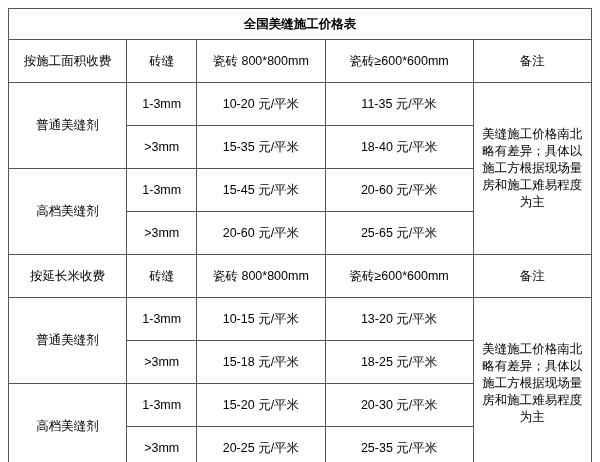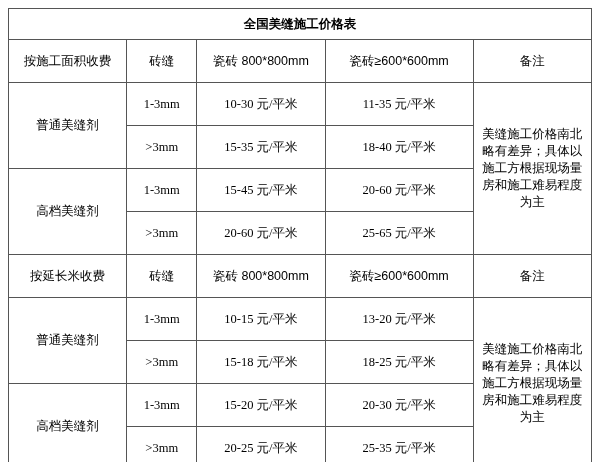--- a/index.html
+++ b/index.html
@@ -40,21 +40,20 @@
     height: 26px;
     text-align: center;
   }
   .header-cell {
     font-weight: normal;
     font-size: 13px;
     height: 38px;
   }
   .row-cell {
     height: 38px;
-    font-family: Liberation Serif, serif;
   }
   .note-cell {
     font-size: 12.5px;
     line-height: 1.5;
     text-align: left;
     padding: 4px 6px;
   }
   .col-a { width: 118px; }
   .col-b { width: 70px; }
   .col-c { width: 128px; }
@@ -81,21 +80,21 @@
       <tr>
         <td class="header-cell">按施工面积收费</td>
         <td class="header-cell">砖缝</td>
         <td class="header-cell">瓷砖 800*800mm</td>
         <td class="header-cell">瓷砖≥600*600mm</td>
         <td class="header-cell">备注</td>
       </tr>
       <tr>
         <td class="row-cell" rowspan="2">普通美缝剂</td>
         <td class="row-cell">1-3mm</td>
-        <td class="row-cell">10-30 元/平米</td>
+        <td class="row-cell">10-20 元/平米</td>
         <td class="row-cell">11-35 元/平米</td>
         <td class="note-cell" rowspan="4">美缝施工价格南北略有差异；具体以施工方根据现场量房和施工难易程度为主</td>
       </tr>
       <tr>
         <td class="row-cell">&gt;3mm</td>
         <td class="row-cell">15-35 元/平米</td>
         <td class="row-cell">18-40 元/平米</td>
       </tr>
       <tr>
         <td class="row-cell" rowspan="2">高档美缝剂</td>

